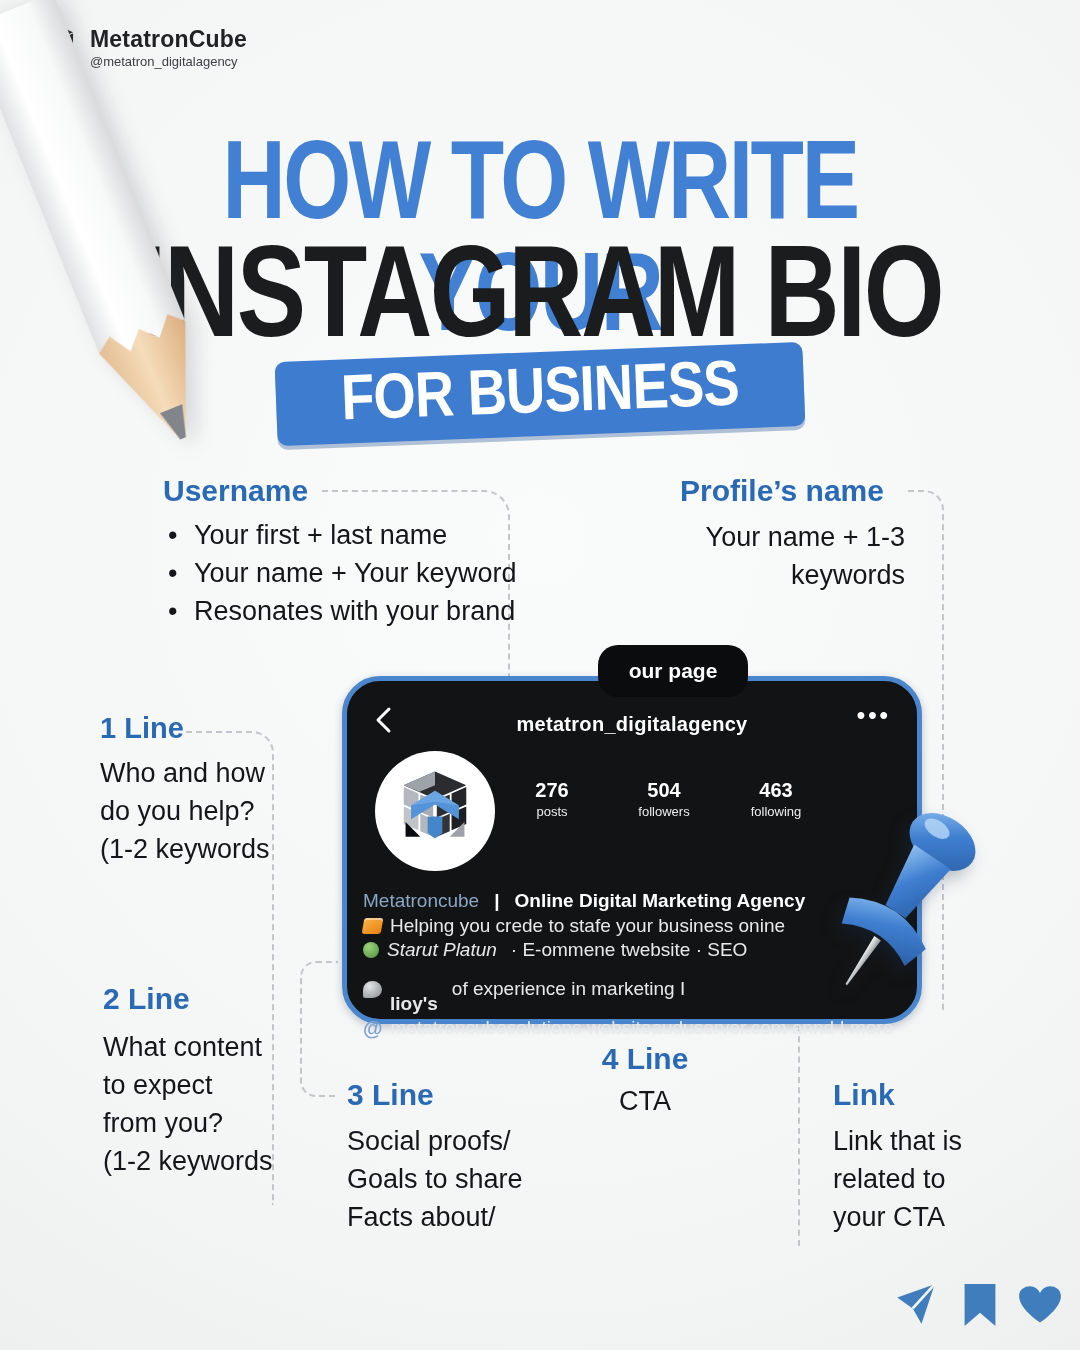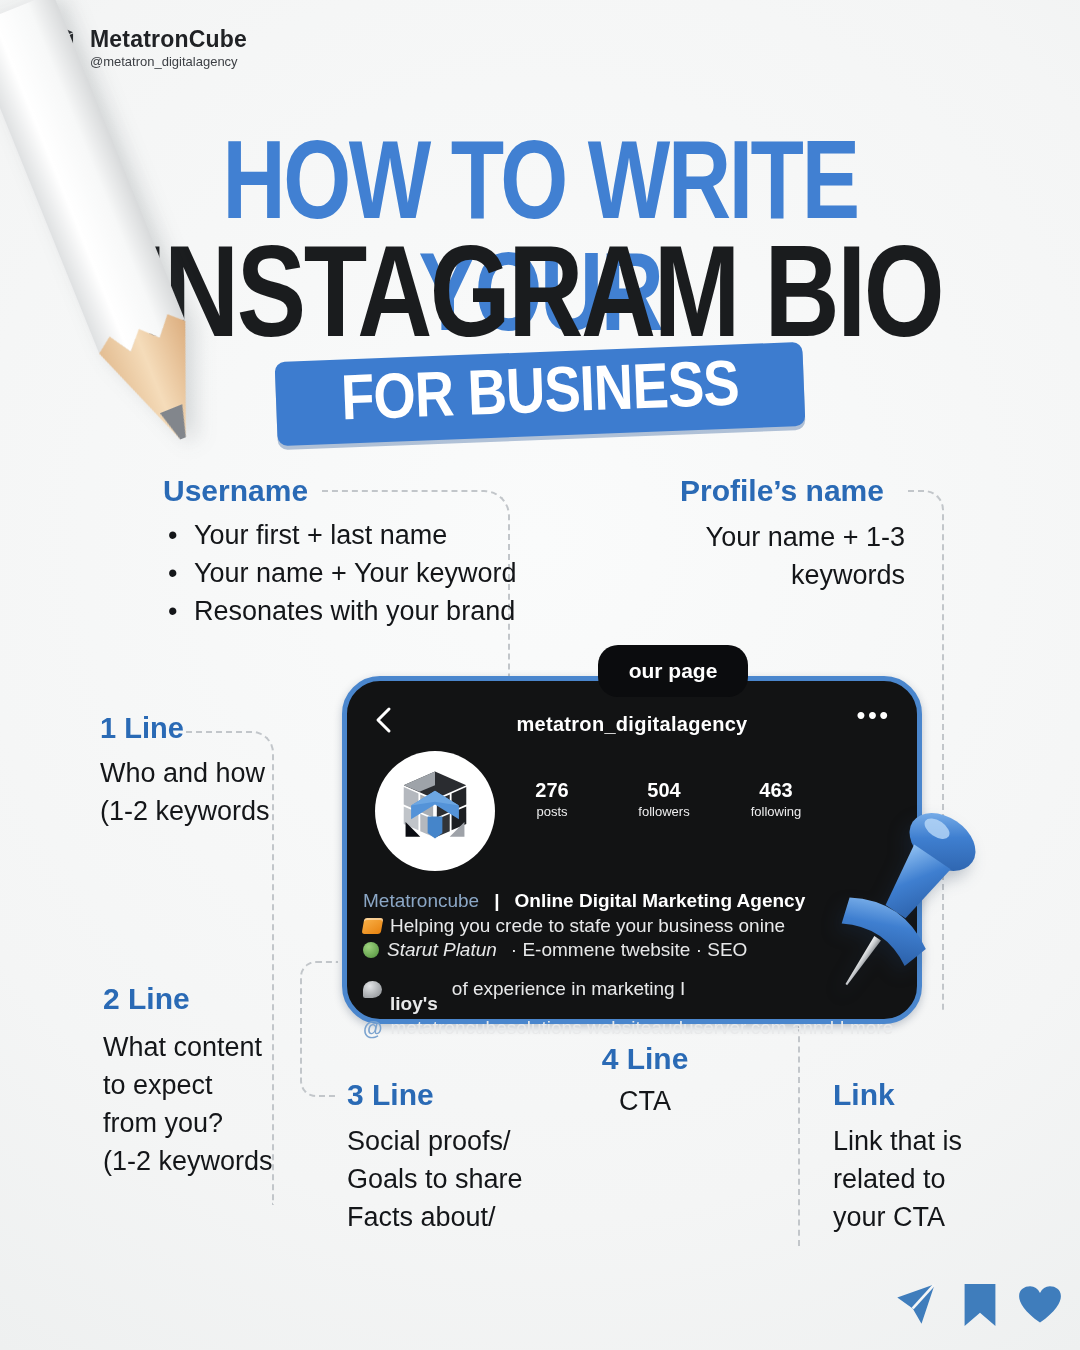--- a/index.html
+++ b/index.html
@@ -146,20 +146,21 @@
 
   <div class="abs h-blue" style="left:680px; top:474px;">Profile’s name</div>
   <div class="abs body-txt" style="left:655px; top:518px; width:250px; text-align:right;">
     <div>Your name + 1-3</div>
     <div>keywords</div>
   </div>
 
   <div class="abs h-blue" style="left:100px; top:712px; font-size:29px;">1 Line</div>
   <div class="abs body-txt" style="left:100px; top:754px;">
     <div>Who and how</div>
+    <div>do you help?</div>
     <div>(1-2 keywords</div>
   </div>
 
   <div class="abs h-blue" style="left:103px; top:982px;">2 Line</div>
   <div class="abs body-txt" style="left:103px; top:1028px;">
     <div>What content</div>
     <div>to expect</div>
     <div>from you?</div>
     <div>(1-2 keywords</div>
   </div>

